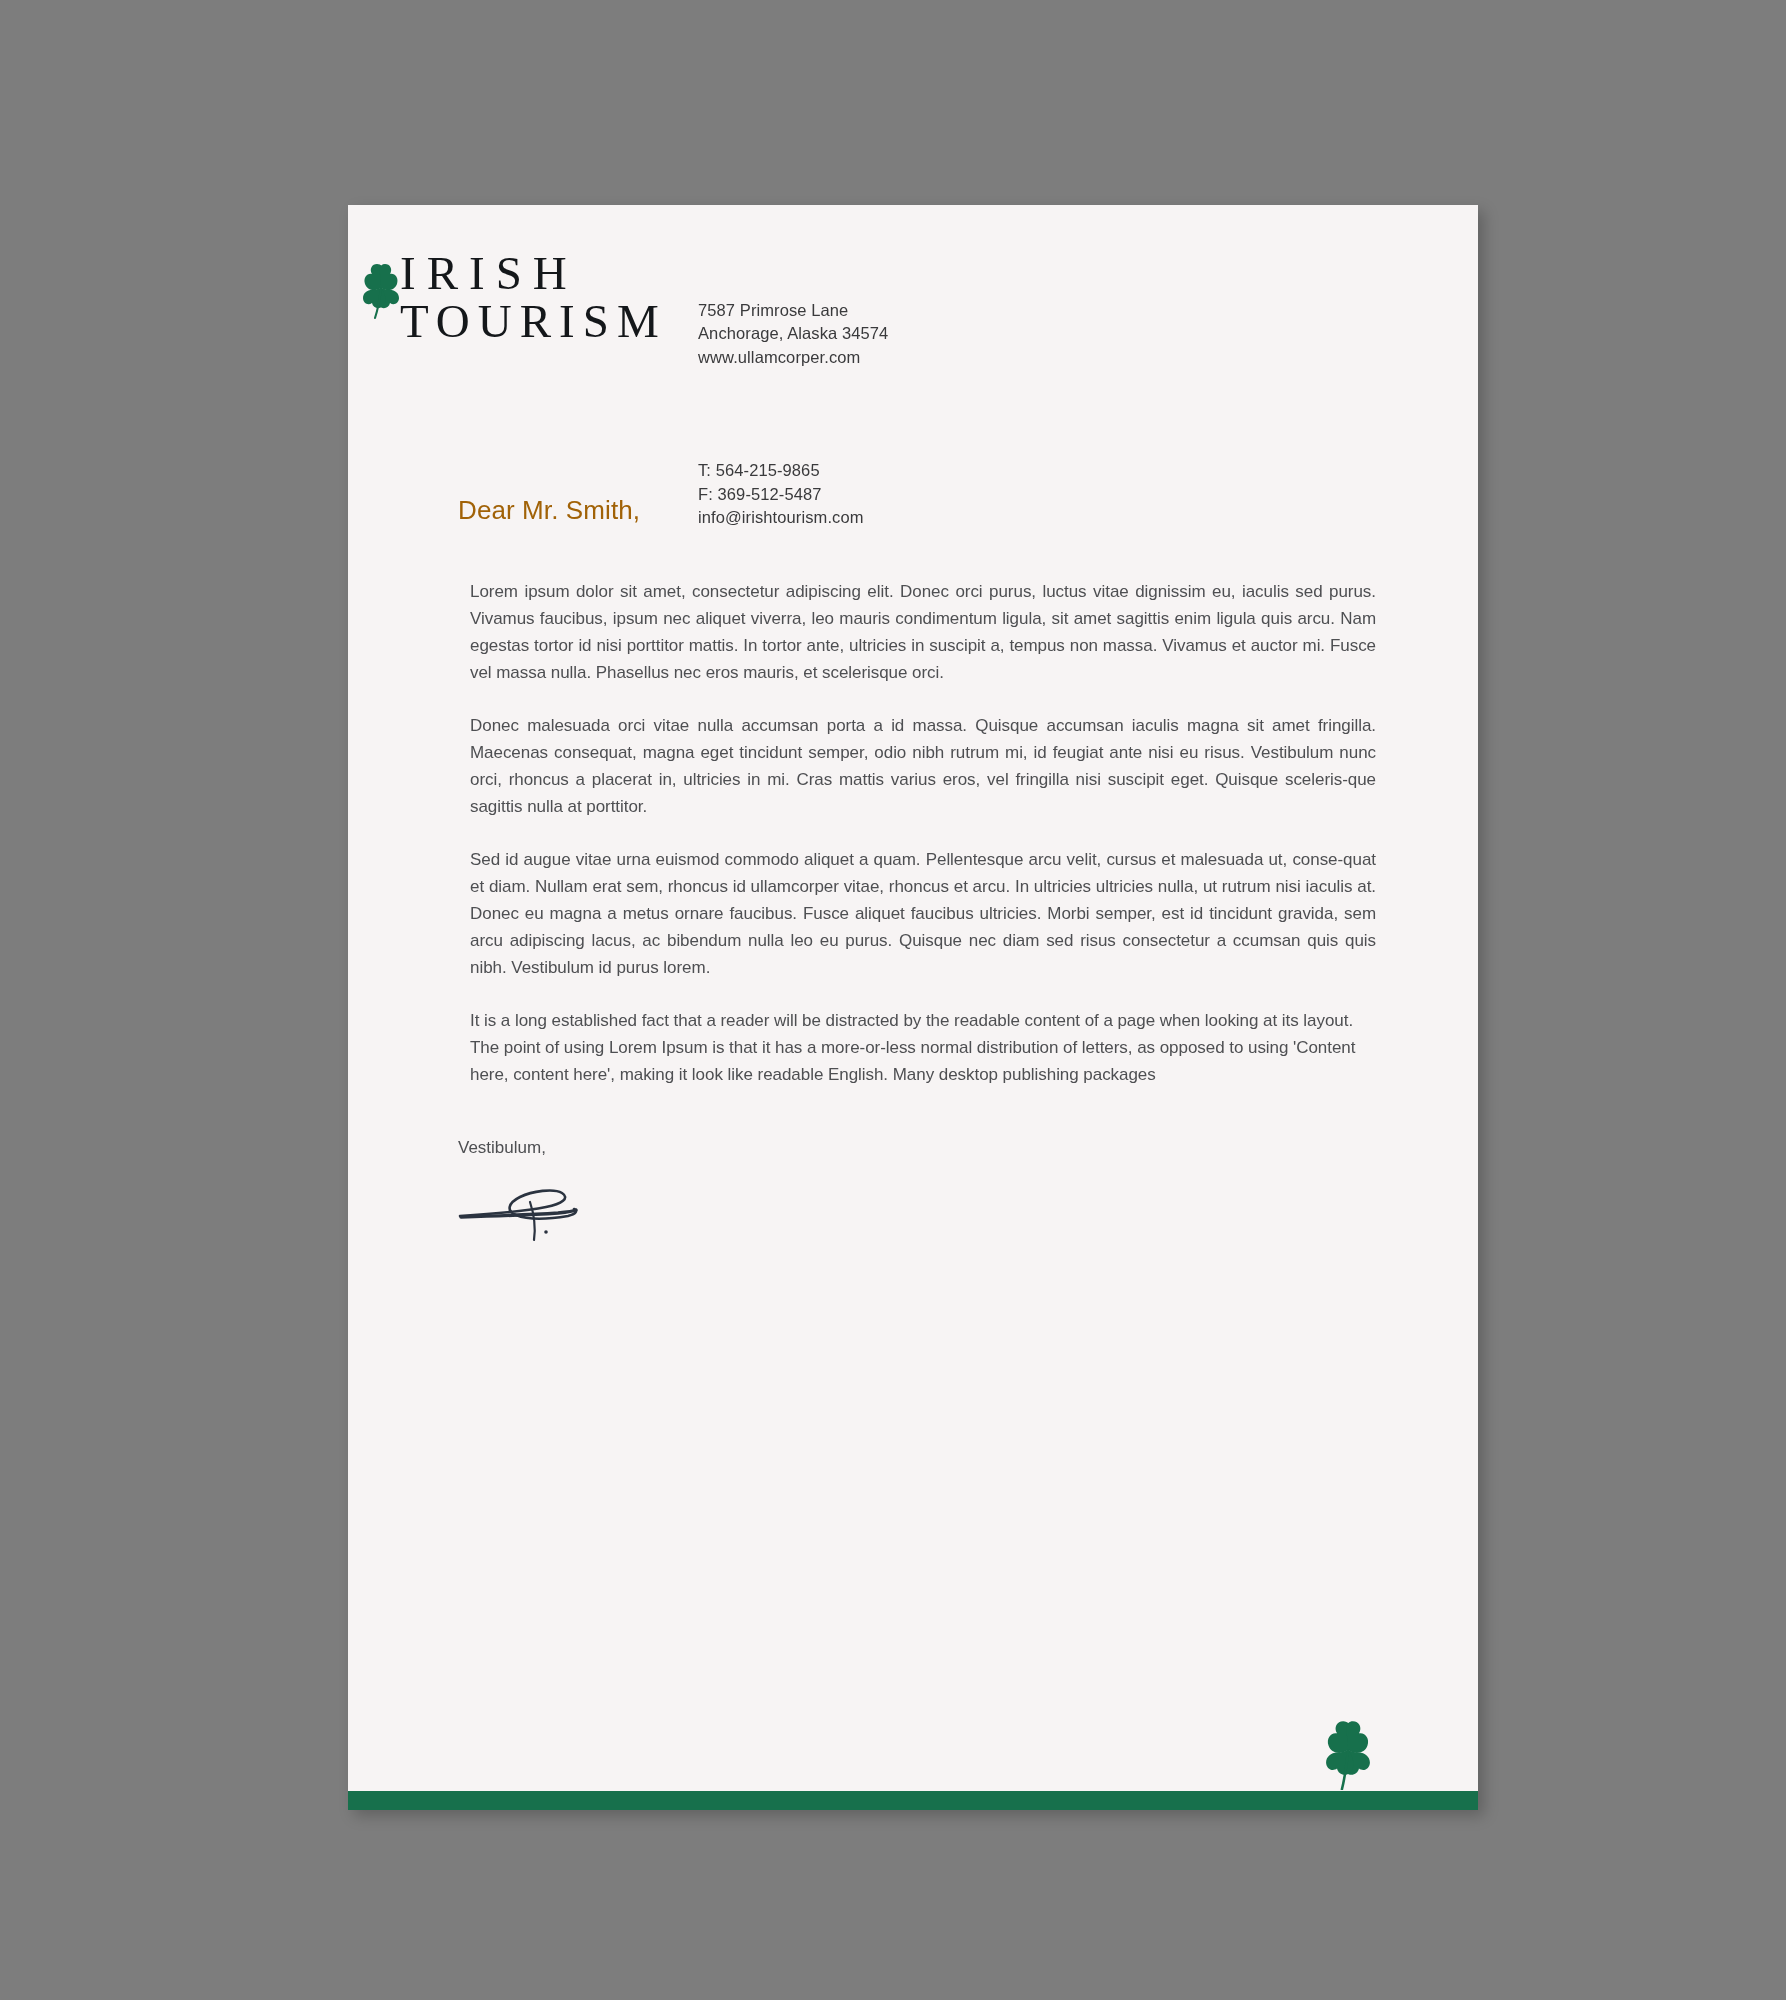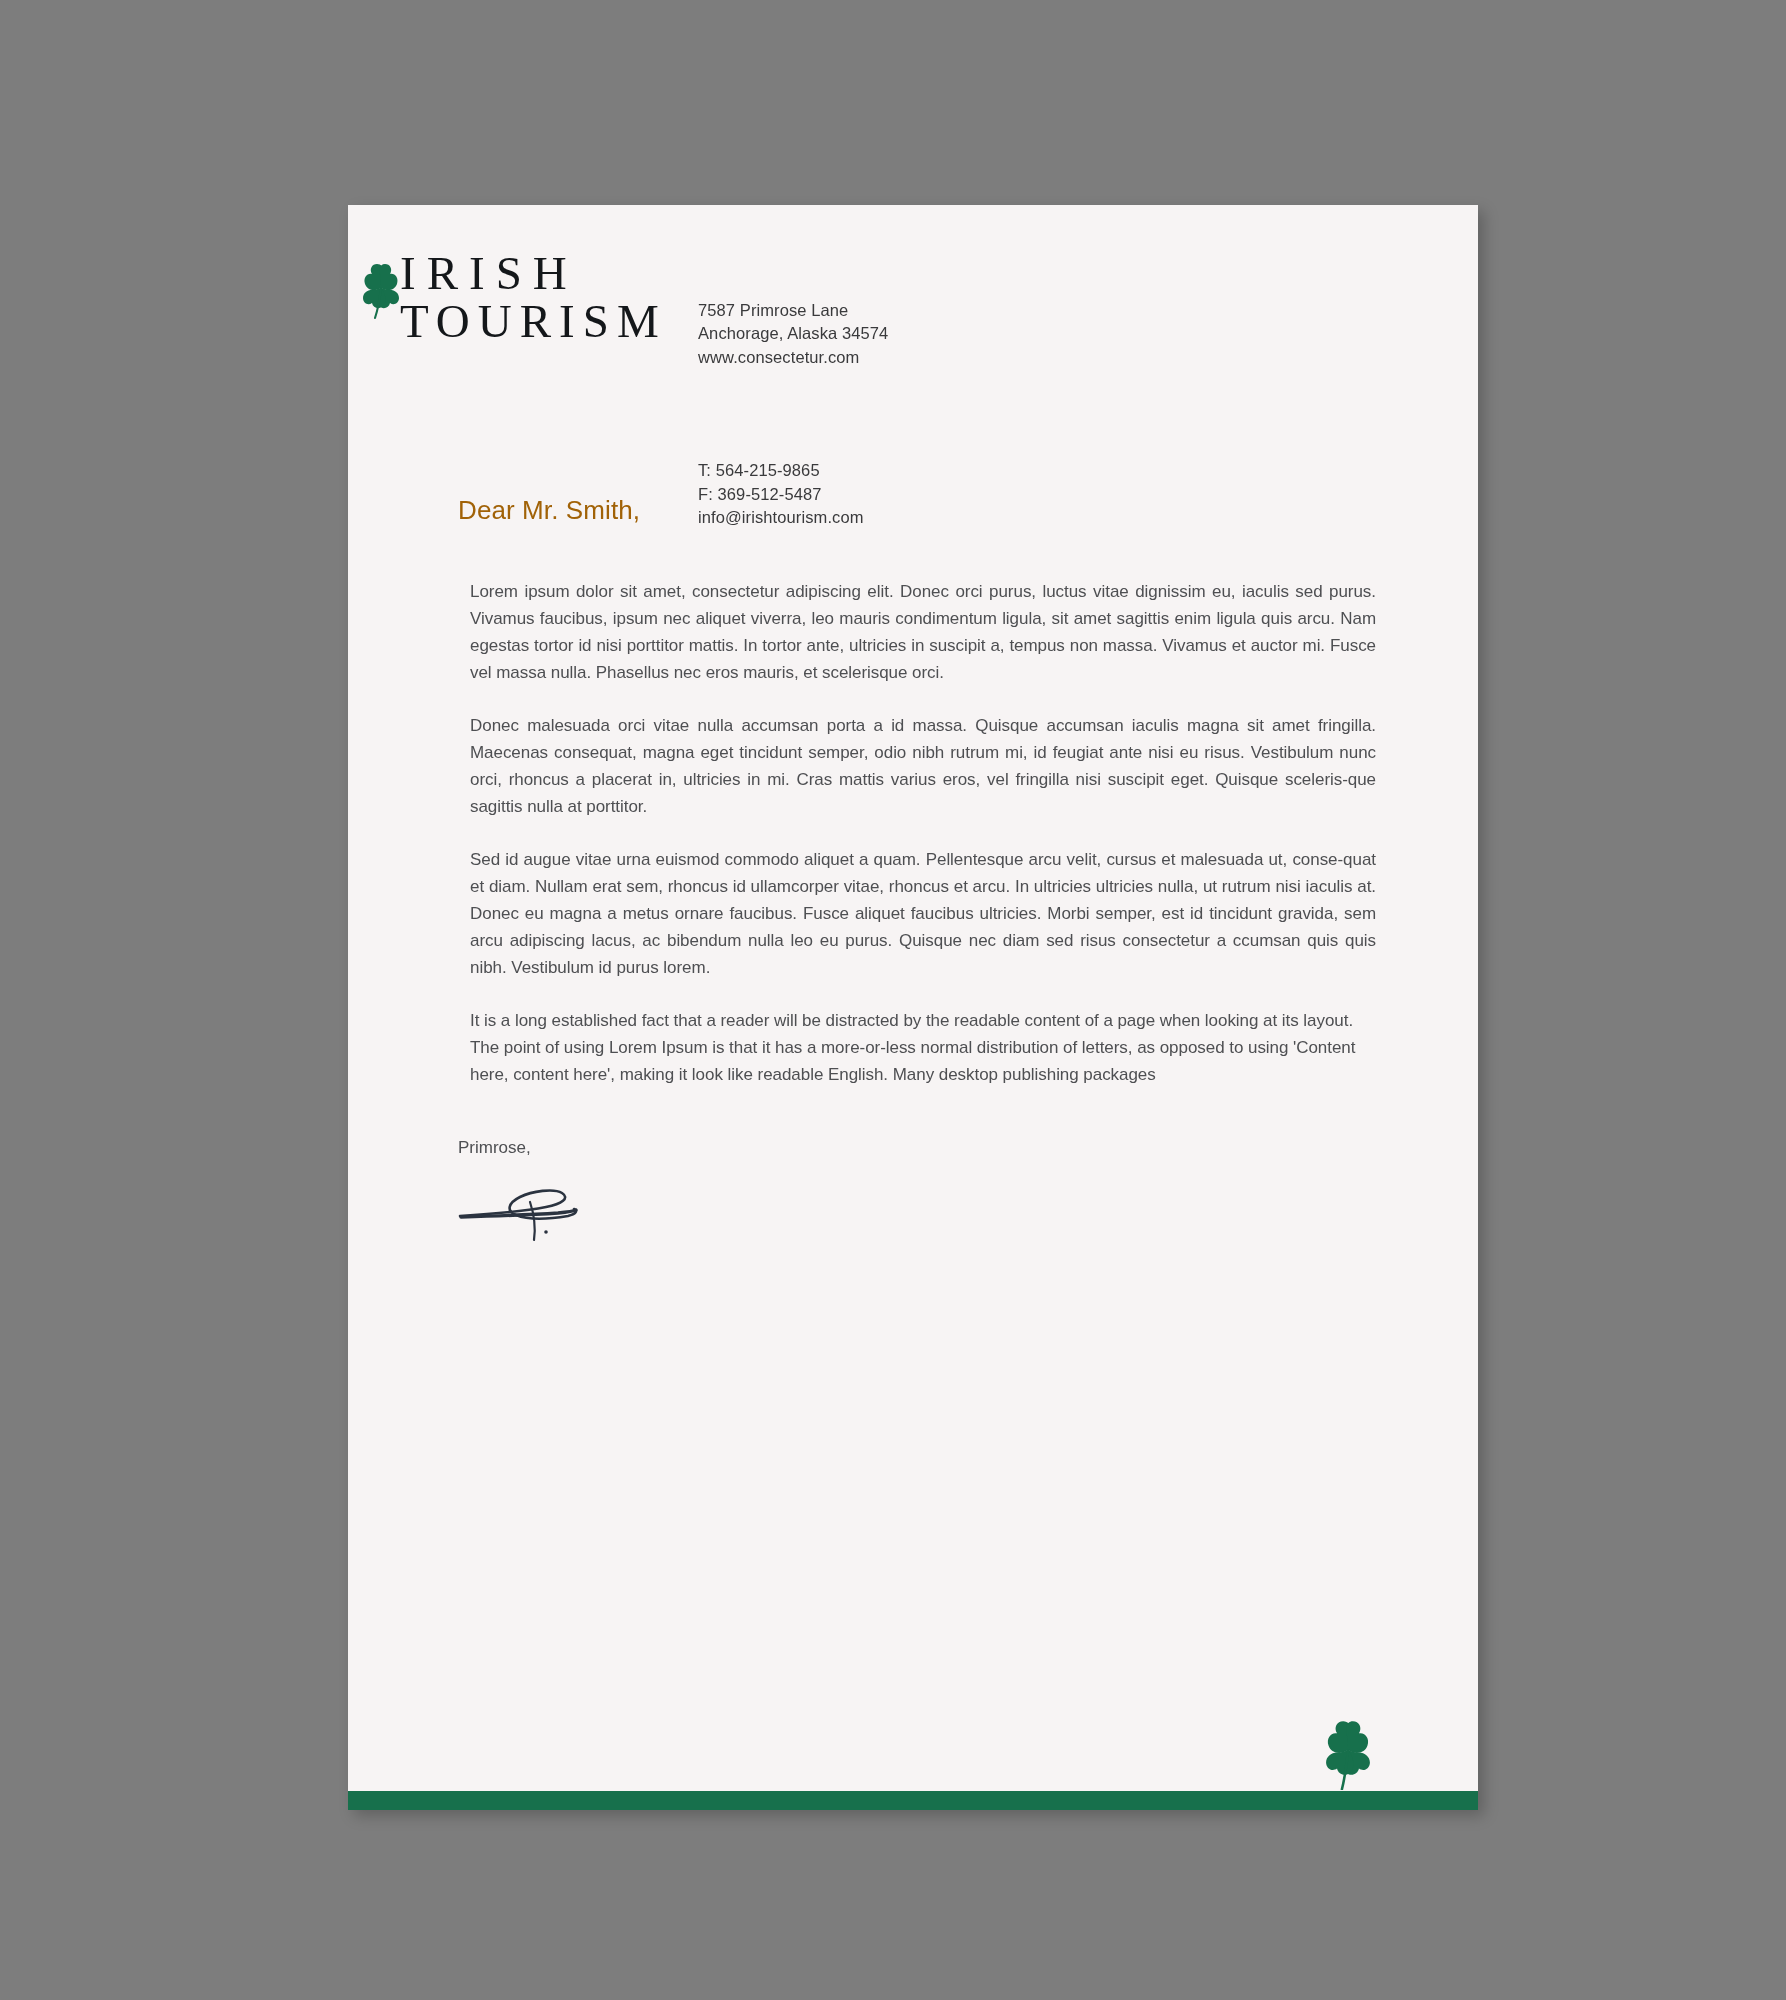--- a/index.html
+++ b/index.html
@@ -163,41 +163,41 @@
         <span class="brand-words">
           <span class="brand-line1">IRISH</span>
           <span class="brand-line2">TOURISM</span>
         </span>
       </div>
 
       <div class="contact">
         <div class="contact-col">
           <div>7587 Primrose Lane</div>
           <div>Anchorage, Alaska 34574</div>
-          <div>www.consectetur.com</div>
+          <div>www.ullamcorper.com</div>
         </div>
         <div class="contact-col">
           <div>T: 564-215-9865</div>
           <div>F: 369-512-5487</div>
           <div>info@irishtourism.com</div>
         </div>
       </div>
 
     </div>
 
     <div class="letter">
 
       <p class="salutation">Dear Mr. Smith,</p>
 
       <p class="para">Lorem ipsum dolor sit amet, consectetur adipiscing elit. Donec orci purus, luctus vitae dignissim eu, iaculis sed purus. Vivamus faucibus, ipsum nec aliquet viverra, leo mauris condimentum ligula, sit amet sagittis enim ligula quis arcu. Nam egestas tortor id nisi porttitor mattis. In tortor ante, ultricies in suscipit a, tempus non massa. Vivamus et auctor mi. Fusce vel massa nulla. Phasellus nec eros mauris, et scelerisque orci.</p>
       <p class="para">Donec malesuada orci vitae nulla accumsan porta a id massa. Quisque accumsan iaculis magna sit amet fringilla. Maecenas consequat, magna eget tincidunt semper, odio nibh rutrum mi, id feugiat ante nisi eu risus. Vestibulum nunc orci, rhoncus a placerat in, ultricies in mi. Cras mattis varius eros, vel fringilla nisi suscipit eget. Quisque sceleris-que sagittis nulla at porttitor.</p>
       <p class="para">Sed id augue vitae urna euismod commodo aliquet a quam. Pellentesque arcu velit, cursus et malesuada ut, conse-quat et diam. Nullam erat sem, rhoncus id ullamcorper vitae, rhoncus et arcu. In ultricies ultricies nulla, ut rutrum nisi iaculis at. Donec eu magna a metus ornare faucibus. Fusce aliquet faucibus ultricies. Morbi semper, est id tincidunt gravida, sem arcu adipiscing lacus, ac bibendum nulla leo eu purus. Quisque nec diam sed risus consectetur a ccumsan quis quis nibh. Vestibulum id purus lorem.</p>
       <p class="para last">It is a long established fact that a reader will be distracted by the readable content of a page when looking at its layout. The point of using Lorem Ipsum is that it has a more-or-less normal distribution of letters, as opposed to using 'Content here, content here', making it look like readable English. Many desktop publishing packages</p>
 
-      <p class="closing">Primrose,</p>
+      <p class="closing">Vestibulum,</p>
 
       <div class="signature">
         <svg viewBox="0 0 170 62" width="170" height="62" aria-hidden="true">
           <g fill="none" stroke="#2b3340" stroke-linecap="round">
             <path d="M2 36 C34 34 62 32 88 27 C104 24 112 18 104 13 C96 8 74 11 62 17 C50 23 48 31 58 35 C70 40 92 39 110 36 C118 34 120 31 116 29" stroke-width="2.6"></path>
             <path d="M3 37 C38 36 70 35 100 33 C110 32 116 31 118 30" stroke-width="3.4"></path>
             <path d="M72 22 C76 34 78 46 76 60" stroke-width="2.2"></path>
           </g>
           <circle cx="88" cy="52" r="1.8" fill="#2b3340"></circle>
         </svg>

